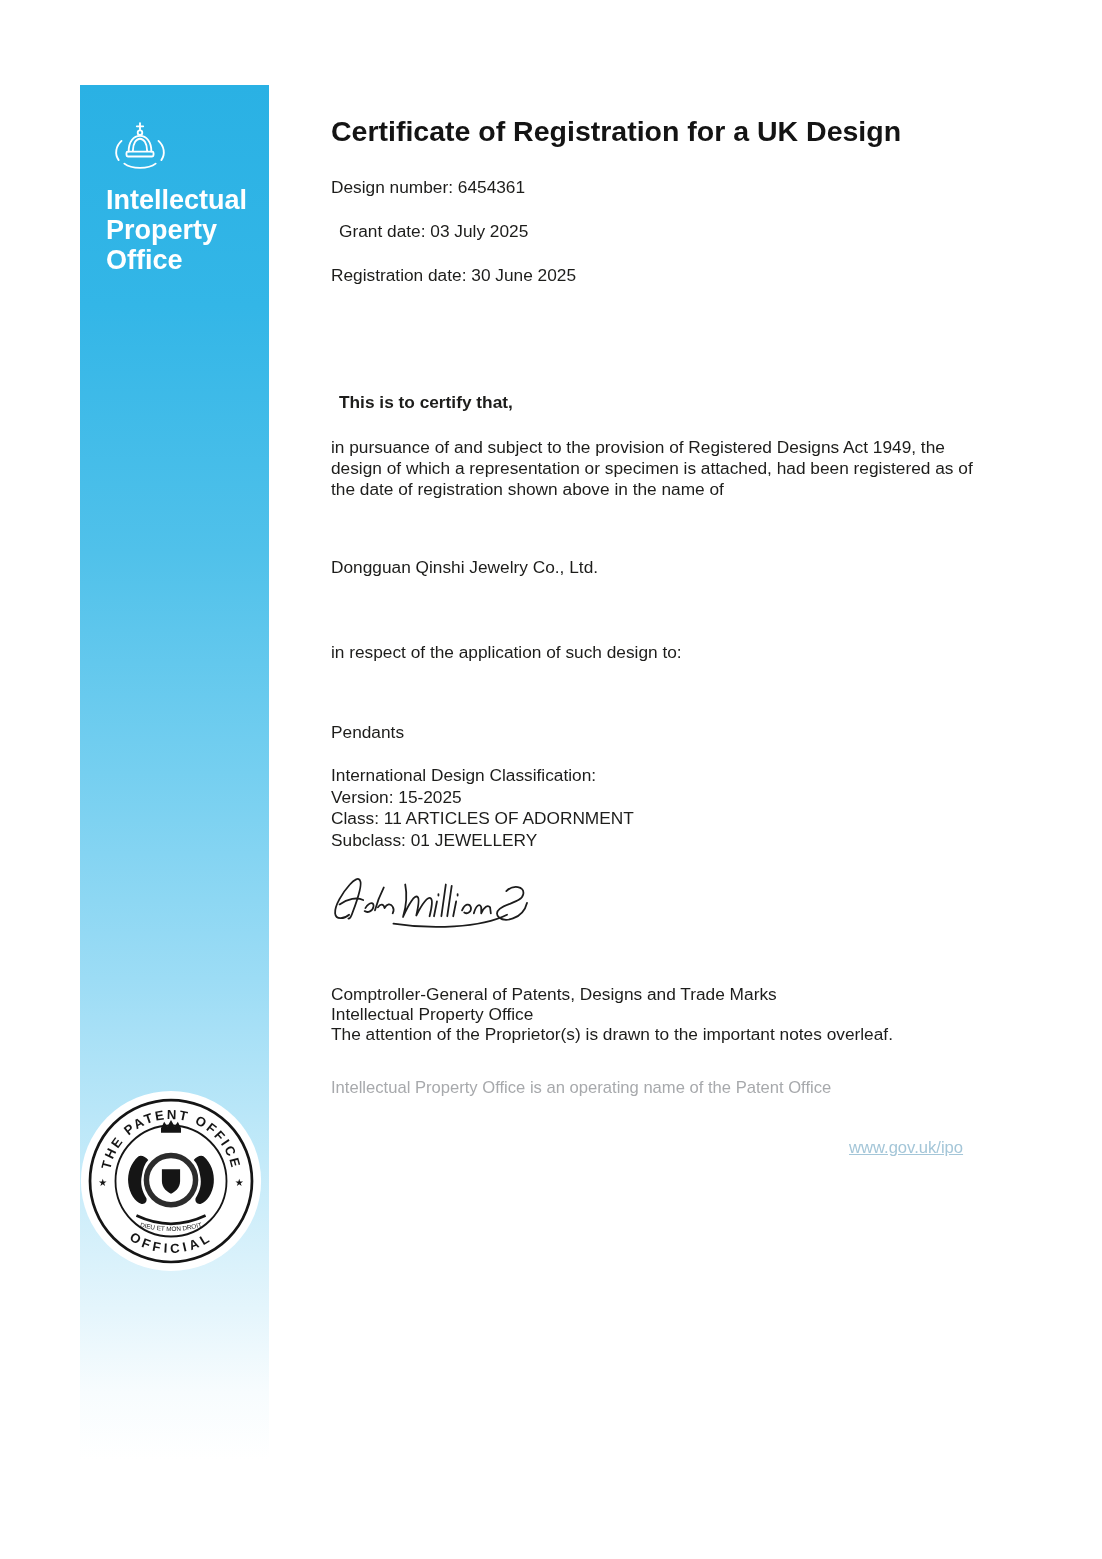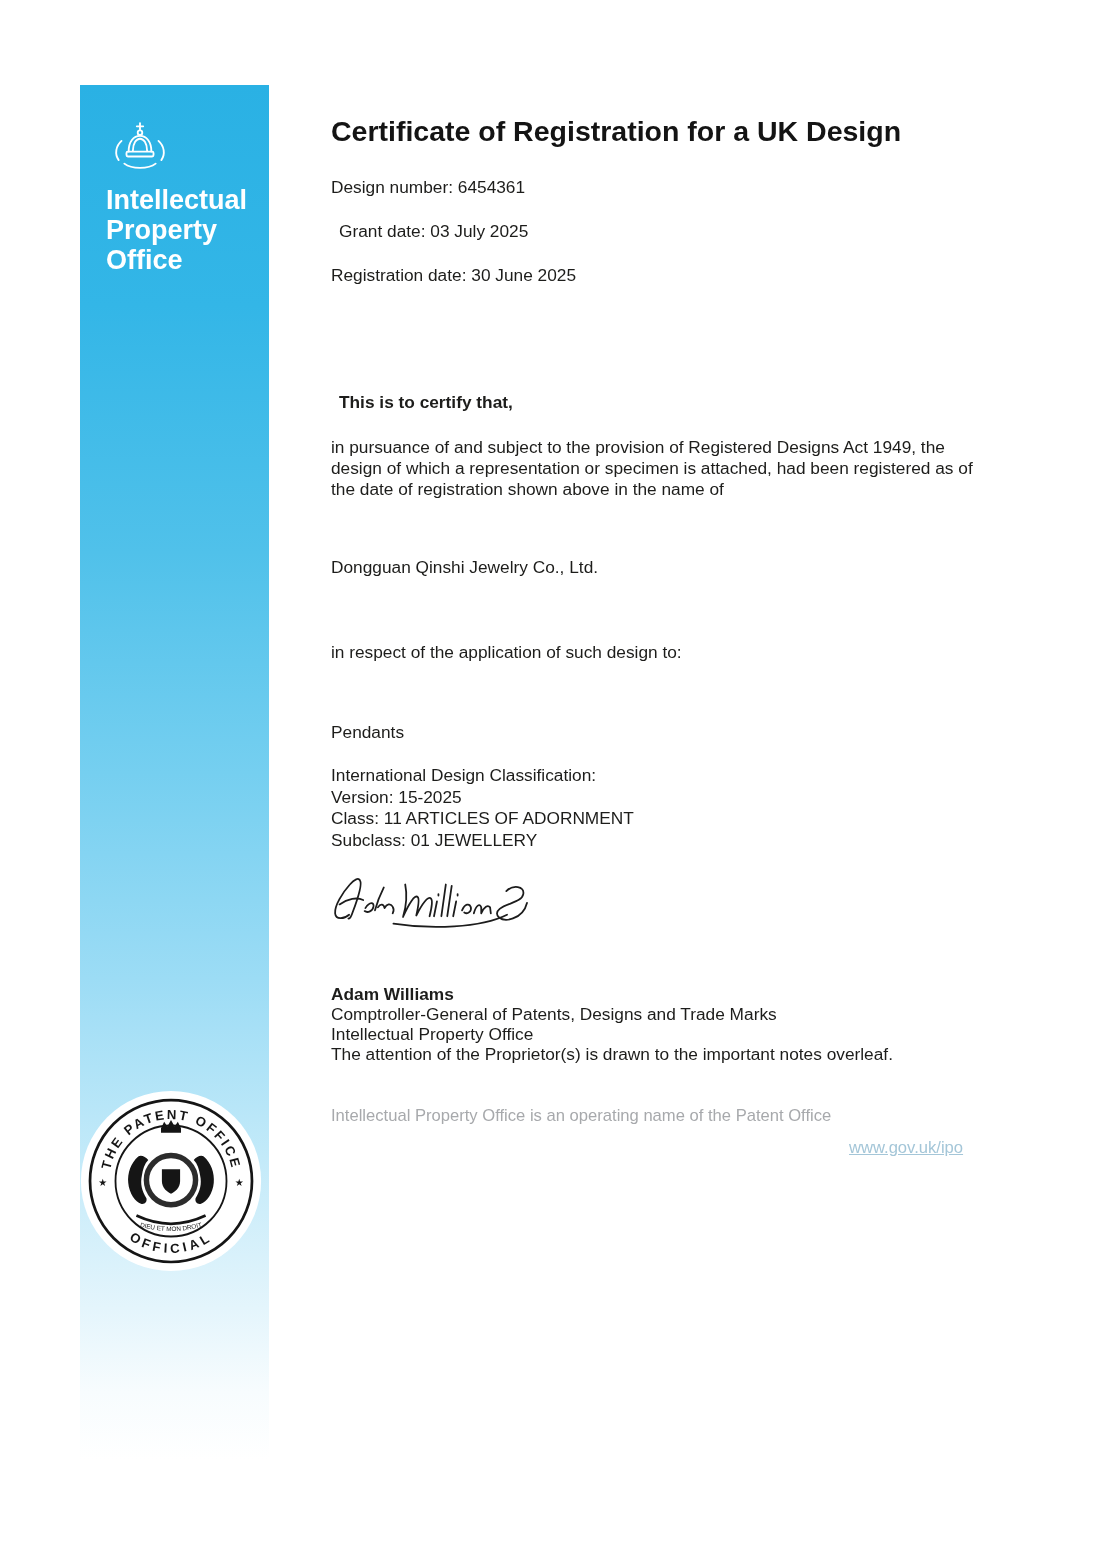--- a/index.html
+++ b/index.html
@@ -38,21 +38,21 @@
   .certify-head{position:absolute;left:339px;top:392px;font-weight:700;}
   .certify-para{position:absolute;left:331px;top:437px;width:668px;}
   .proprietor{position:absolute;left:331px;top:557px;}
   .respect{position:absolute;left:331px;top:642px;}
   .product{position:absolute;left:331px;top:722px;}
   .classification{position:absolute;left:331px;top:765px;line-height:21.5px;}
   .signature{position:absolute;left:327px;top:866px;}
   .signoff{position:absolute;left:331px;top:984px;line-height:20px;}
   .signoff-name{font-weight:700;}
   .footer-note{
-    position:absolute;left:331px;top:1106px;
+    position:absolute;left:331px;top:1078px;
     font-size:16.6px;color:#a7a9ac;
   }
   .footer-link{
     position:absolute;left:849px;top:1138px;
     font-size:16.6px;color:#a4c6d8;text-decoration:underline;
   }
   .seal-ring-text{font-family:"Liberation Sans",sans-serif;font-weight:700;fill:#151515;}
 </style>
 </head>
 <body>
@@ -155,21 +155,20 @@
       <path d="M52,57 C58,48 64,49 63,55 C62,61 55,64 51,61 M65,60 C68,49 73,37 77,29 M69,56 C73,50 77,52 78,57 C81,51 86,50 89,55 C91,58 90,62 89,64"></path>
       <path d="M106,25 C109,40 107,56 103,69 C111,51 119,38 123,42 C126,45 123,58 121,67 C129,51 137,40 141,44 C144,47 141,60 139,68"></path>
       <path d="M149,48 L145,68 M151,38 L151,40 M161,25 L155,68 M169,27 L163,68 M175,48 L171,68 M177,38 L177,40"></path>
       <path d="M183,60 C187,51 193,50 195,56 C196,61 191,66 186,63 M199,64 C202,53 207,50 209,56 L209,64 C213,55 218,52 221,56 L222,64"></path>
       <path d="M243,34 C252,25 268,27 266,38 C264,49 244,50 234,58 C224,66 236,77 252,71 C263,67 269,58 271,50"></path>
       <path d="M90,78 C140,86 208,84 244,66"></path>
     </g>
   </svg>
 
   <div class="text signoff">
-    <div class="signoff-name">Adam Williams</div>
     <div>Comptroller-General of Patents, Designs and Trade Marks</div>
     <div>Intellectual Property Office</div>
     <div>The attention of the Proprietor(s) is drawn to the important notes overleaf.</div>
   </div>
 
   <div class="footer-note">Intellectual Property Office is an operating name of the Patent Office</div>
   <a class="footer-link" href="#">www.gov.uk/ipo</a>
 
 </div>
 

